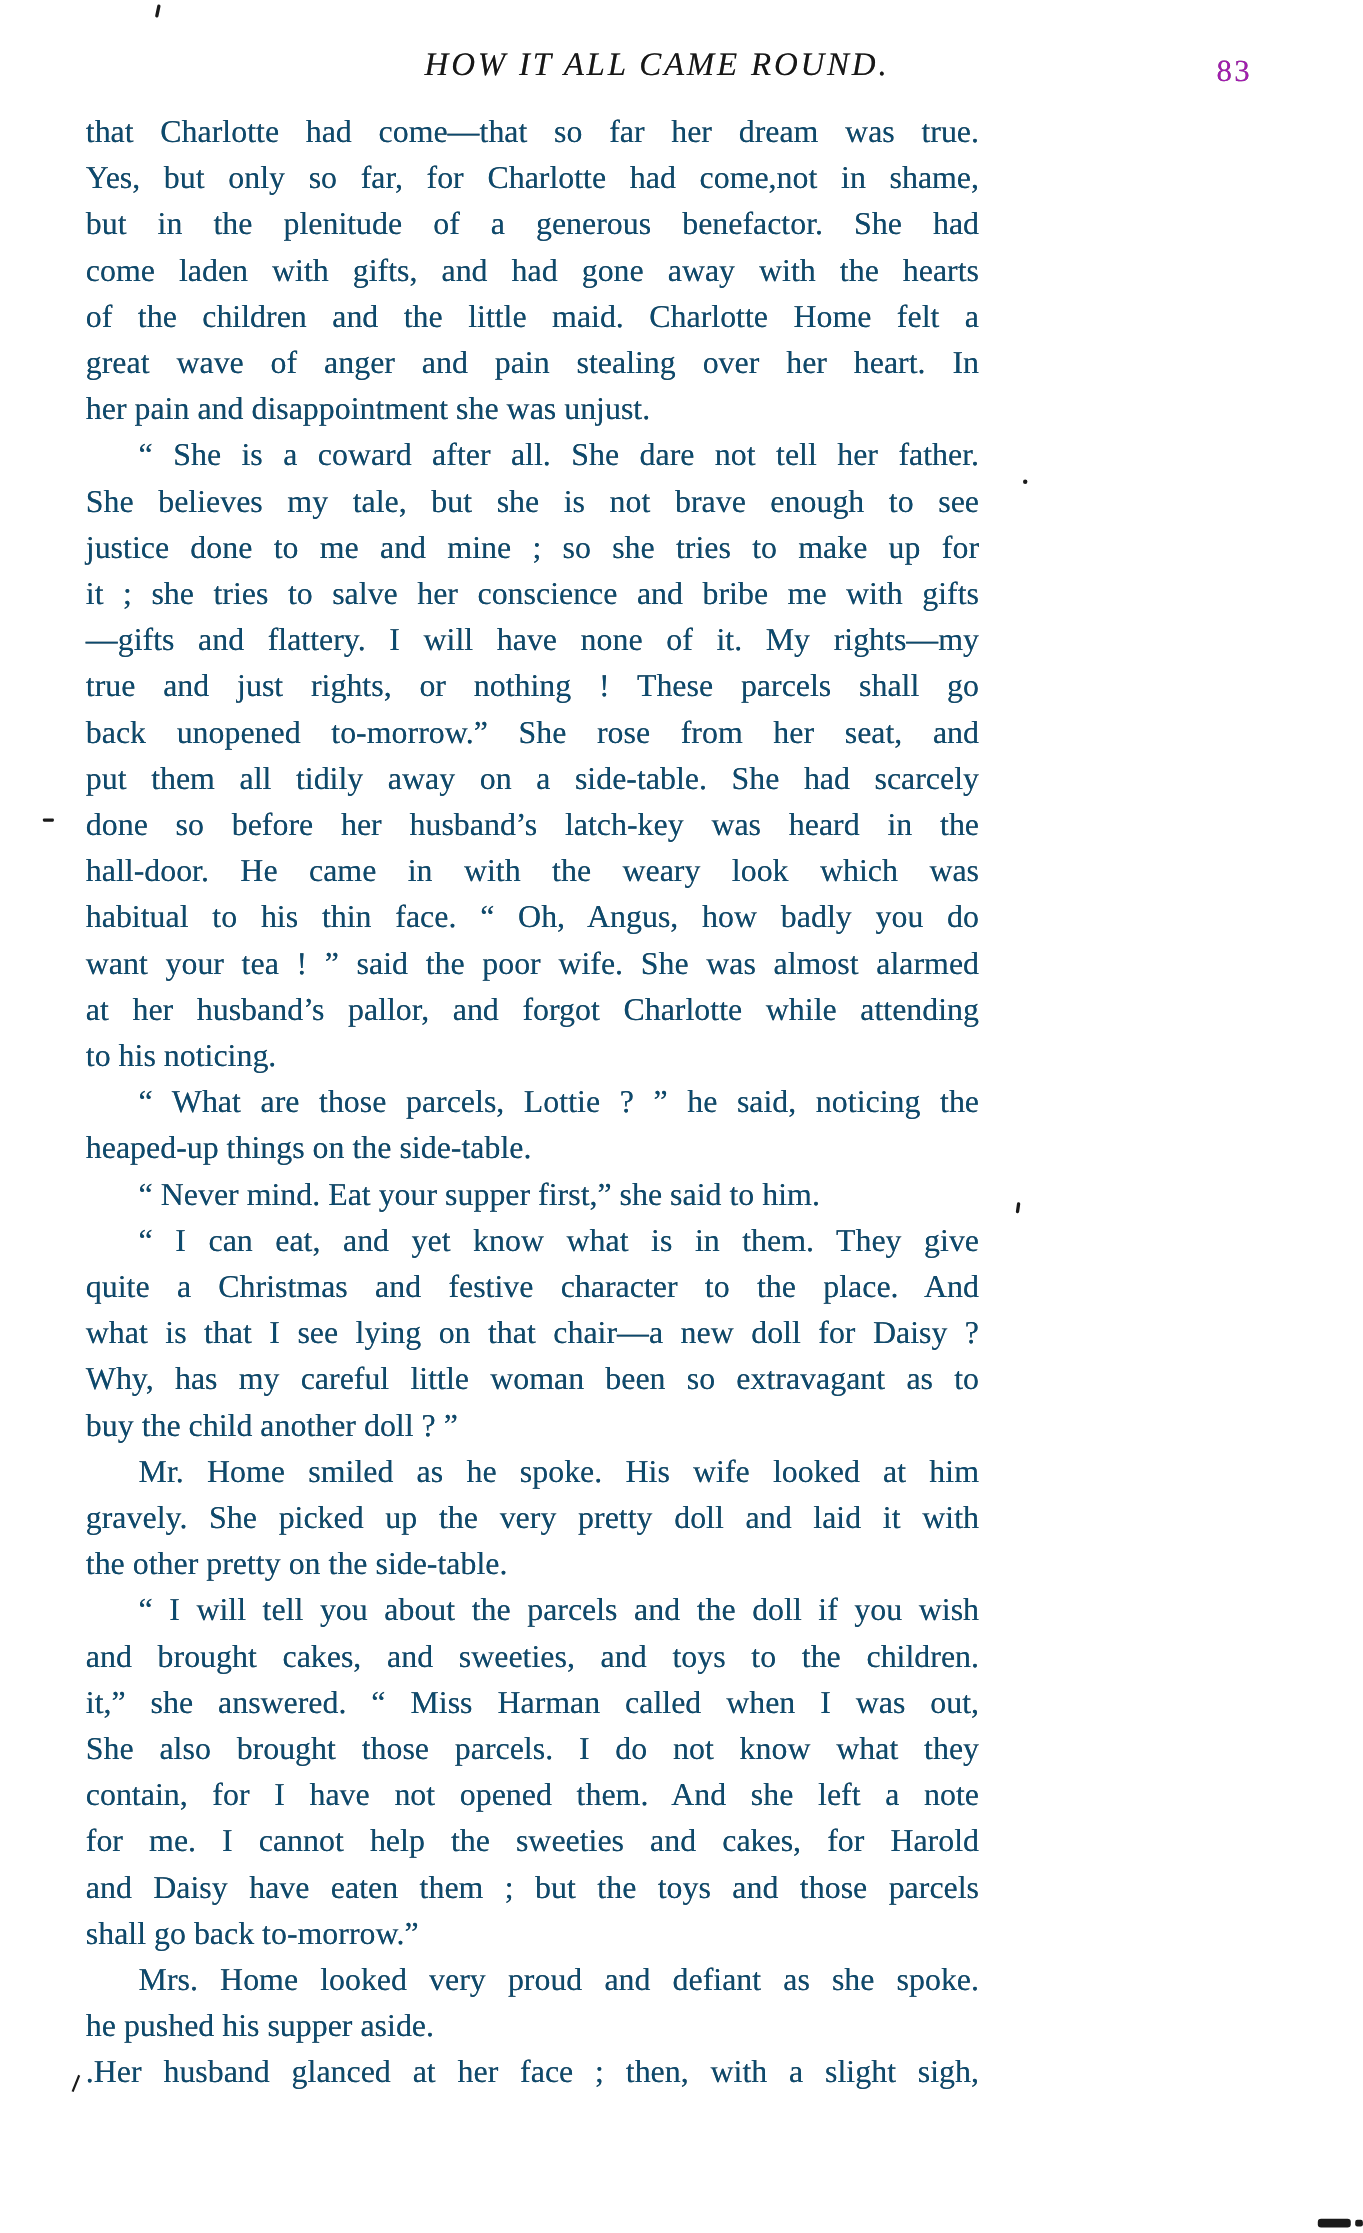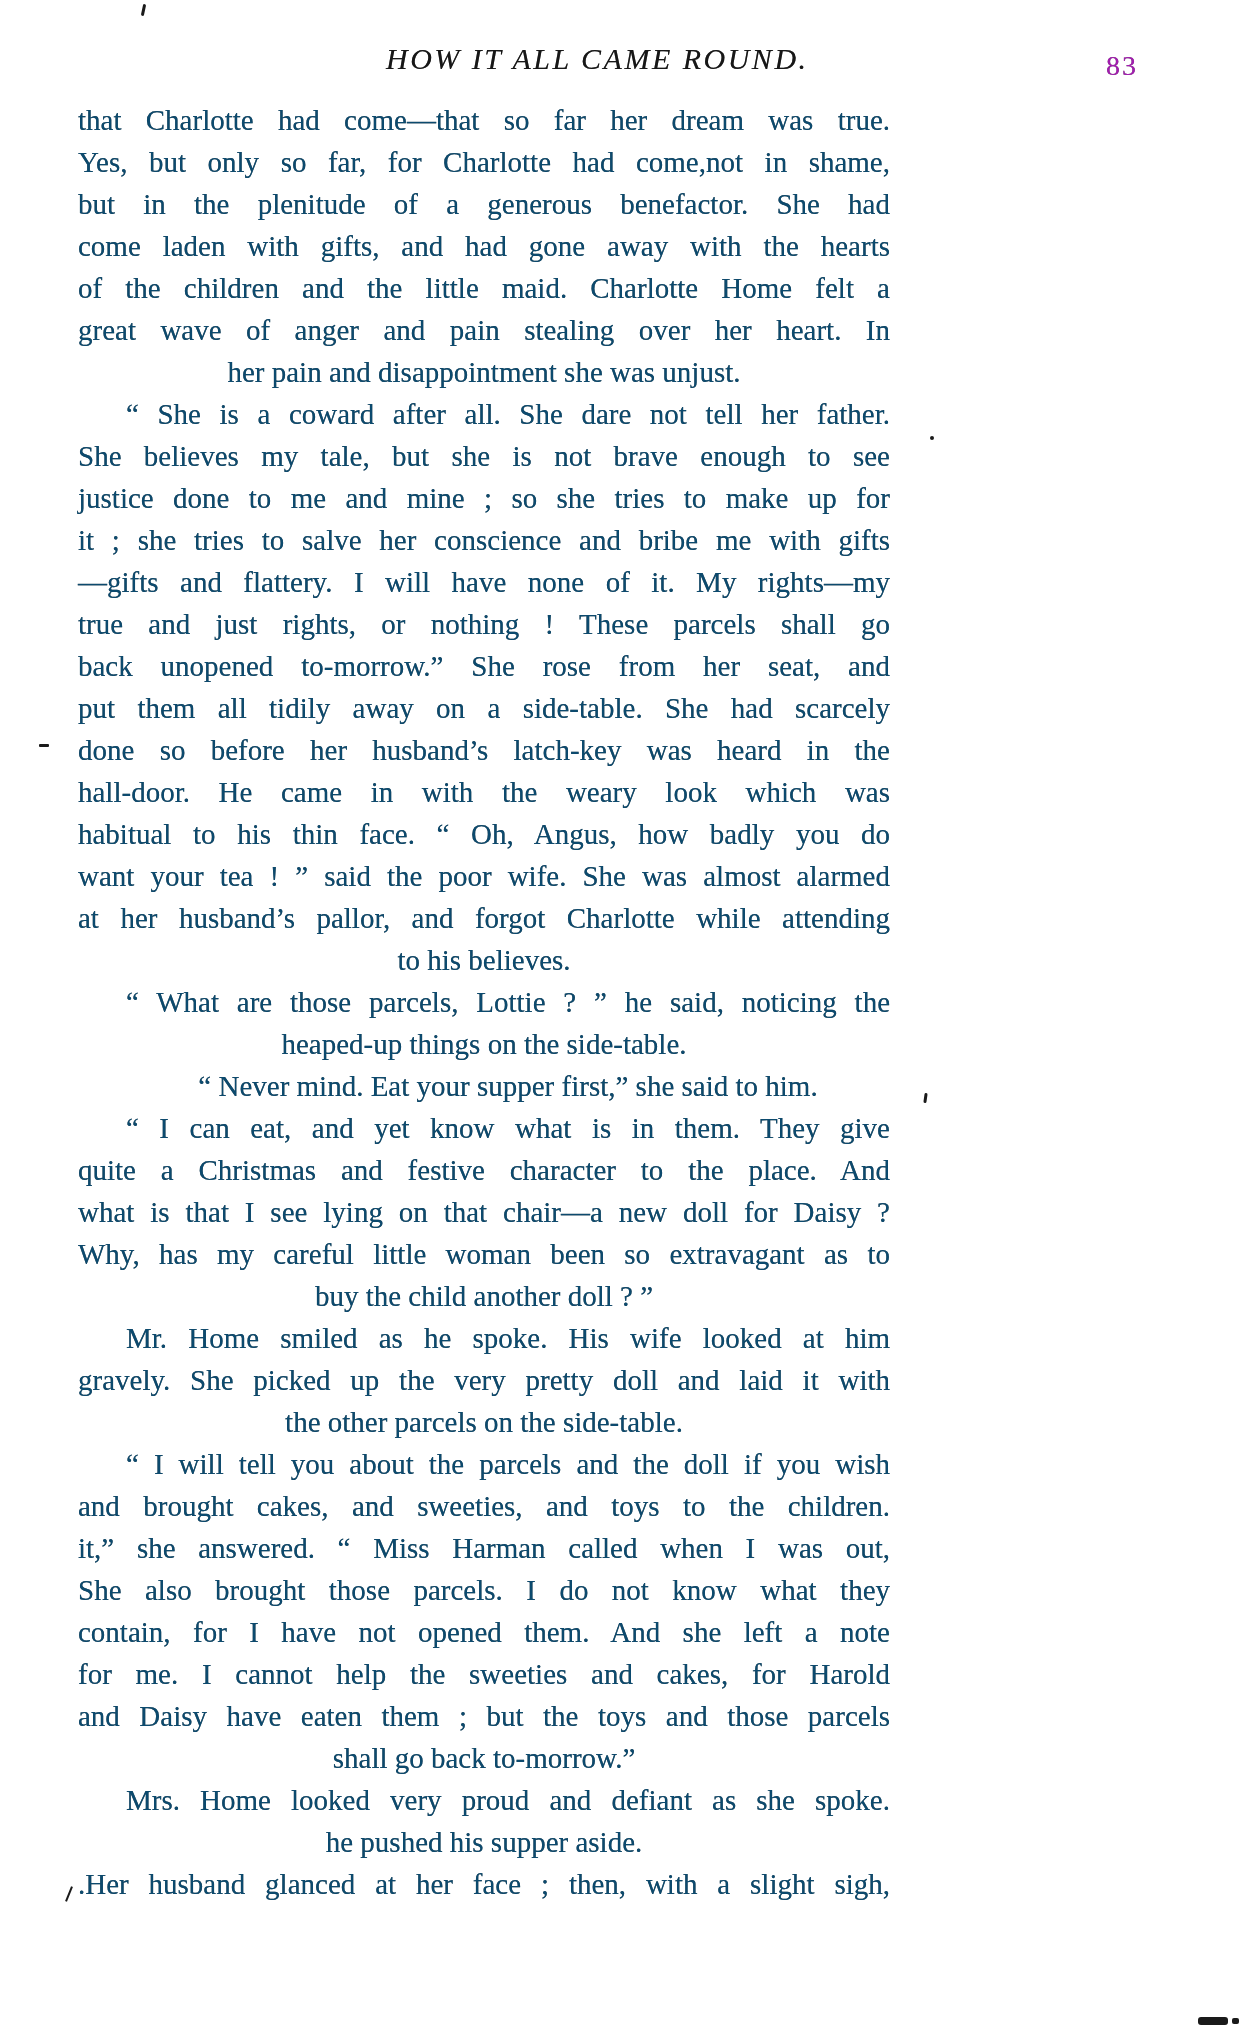--- a/index.html
+++ b/index.html
@@ -32,21 +32,21 @@
   }
   .body-text {
     position:absolute;
     left:78px; top:99px;
     width:812px;
     font-size:29px;
     line-height:42px;
     color:#0c4a6e;
     text-shadow:0 0 0.6px rgba(0,0,0,.6);
   }
-  .line { height:42px; overflow:visible;text-align:center; }
+  .line { height:42px; overflow:visible; }
   .line.just { text-align:justify; text-align-last:justify; }
   .line.indent { text-indent:48px; }
   
   .art { position:absolute; background:#1a1a1a; }
   .art-tick-tl     { left:142px; top:4px;    width:3px;  height:12px; transform:rotate(12deg); border-radius:2px; }
   .art-dash-left   { left:39px;  top:744px;  width:10px; height:3px;  border-radius:1px; }
   .art-dot-right   { left:930px; top:436px;  width:4px;  height:4px;  border-radius:50%; }
   .art-tick-right  { left:924px; top:1093px; width:3px;  height:10px; transform:rotate(8deg); border-radius:2px; }
   .art-slash-bl    { left:68px;  top:1886px; width:2px;  height:16px; transform:rotate(22deg); }
   .art-smudge-br   { left:1198px; top:2017px; width:30px; height:8px; border-radius:3px; }
@@ -75,32 +75,32 @@
       <div class="line just">it ; she tries to salve her conscience and bribe me with gifts</div>
       <div class="line just">—gifts and flattery. I will have none of it. My rights—my</div>
       <div class="line just">true and just rights, or nothing ! These parcels shall go</div>
       <div class="line just">back unopened to-morrow.” She rose from her seat, and</div>
       <div class="line just">put them all tidily away on a side-table. She had scarcely</div>
       <div class="line just">done so before her husband’s latch-key was heard in the</div>
       <div class="line just">hall-door. He came in with the weary look which was</div>
       <div class="line just">habitual to his thin face. “ Oh, Angus, how badly you do</div>
       <div class="line just">want your tea ! ” said the poor wife. She was almost alarmed</div>
       <div class="line just">at her husband’s pallor, and forgot Charlotte while attending</div>
-      <div class="line">to his believes.</div>
+      <div class="line">to his noticing.</div>
       <div class="line just indent">“ What are those parcels, Lottie ? ” he said, noticing the</div>
       <div class="line">heaped-up things on the side-table.</div>
       <div class="line indent">“ Never mind. Eat your supper first,” she said to him.</div>
       <div class="line just indent">“ I can eat, and yet know what is in them. They give</div>
       <div class="line just">quite a Christmas and festive character to the place. And</div>
       <div class="line just">what is that I see lying on that chair—a new doll for Daisy ?</div>
       <div class="line just">Why, has my careful little woman been so extravagant as to</div>
       <div class="line">buy the child another doll ? ”</div>
       <div class="line just indent">Mr. Home smiled as he spoke. His wife looked at him</div>
       <div class="line just">gravely. She picked up the very pretty doll and laid it with</div>
-      <div class="line">the other parcels on the side-table.</div>
+      <div class="line">the other pretty on the side-table.</div>
       <div class="line just indent">“ I will tell you about the parcels and the doll if you wish</div>
       <div class="line just">and brought cakes, and sweeties, and toys to the children.</div>
       <div class="line just">it,” she answered. “ Miss Harman called when I was out,</div>
       <div class="line just">She also brought those parcels. I do not know what they</div>
       <div class="line just">contain, for I have not opened them. And she left a note</div>
       <div class="line just">for me. I cannot help the sweeties and cakes, for Harold</div>
       <div class="line just">and Daisy have eaten them ; but the toys and those parcels</div>
       <div class="line">shall go back to-morrow.”</div>
       <div class="line just indent">Mrs. Home looked very proud and defiant as she spoke.</div>
       <div class="line">he pushed his supper aside.</div>

